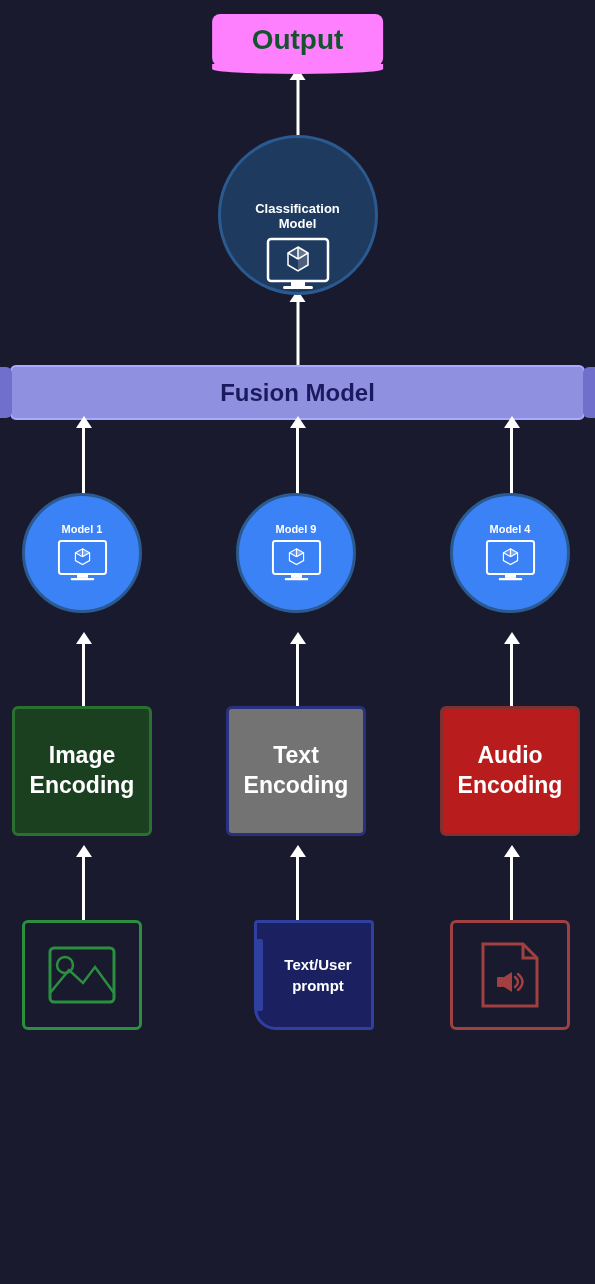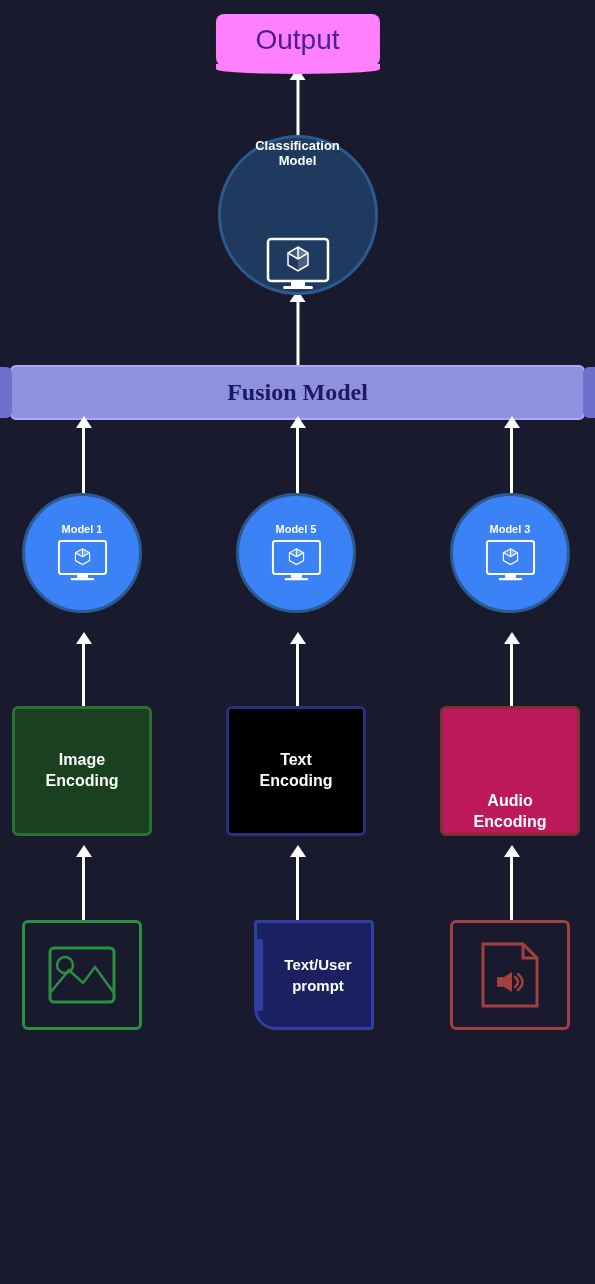--- a/index.html
+++ b/index.html
@@ -27,22 +27,22 @@
       top: 10px;
       left: 50%;
       transform: translateX(-50%);
       background: #ff80ff;
       border-radius: 8px;
       padding: 10px 40px;
       z-index: 10;
     }
     .output-box span {
       font-size: 28px;
-      font-weight: normal;
-      color: #4c1d95;
+      font-weight: bold;
+      color: #14532d;
     }
     
     .output-box::after {
       content: '';
       position: absolute;
       bottom: -8px;
       left: 0;
       width: 100%;
       height: 10px;
       background: #ff80ff;
@@ -74,21 +74,21 @@
     .classification-circle {
       position: absolute;
       width: 160px;
       height: 160px;
       border-radius: 50%;
       background: #1e3a5f;
       border: 3px solid #2a5a8f;
       display: flex;
       flex-direction: column;
       align-items: center;
-      justify-content: space-between;
+      justify-content: flex-end;
       left: 50%;
       transform: translateX(-50%);
       z-index: 5;
     }
     .classification-circle .label {
       color: white;
       font-size: 13px;
       font-weight: bold;
       text-align: center;
       margin-bottom: 6px;
@@ -104,21 +104,20 @@
       border-radius: 6px;
       display: flex;
       align-items: center;
       justify-content: center;
       border: 2px solid #aaaaff;
     }
     .fusion-bar span {
       font-size: 24px;
       font-weight: bold;
       color: #1a1a5e;
-      font-family: Liberation Serif, serif;
     }
     .fusion-bar .side-tab {
       position: absolute;
       width: 18px;
       height: 100%;
       background: #7070cc;
       border-radius: 6px;
     }
     .fusion-bar .side-tab-left { left: -18px; }
     .fusion-bar .side-tab-right { right: -18px; }
@@ -148,29 +147,29 @@
       position: absolute;
       width: 140px;
       height: 130px;
       border-radius: 6px;
       display: flex;
       align-items: center;
       justify-content: center;
       border: 3px solid;
     }
     .encoding-box span {
-      font-size: 16px;
+      font-size: 23px;
       font-weight: bold;
       color: white;
       text-align: center;
       line-height: 1.3;
     }
     .encoding-image { background: #1a4020; border-color: #2a7030; }
-    .encoding-text  { background: #000000; border-color: #2a3080; }
-    .encoding-audio { background: #be185d; border-color: #803030; align-items: flex-end; }
+    .encoding-text  { background: #737373; border-color: #2a3080; }
+    .encoding-audio { background: #b91c1c; border-color: #803030; }
 
     
     .input-icon-box {
       position: absolute;
       width: 120px;
       height: 110px;
       border-radius: 6px;
       border: 3px solid;
       display: flex;
       align-items: center;
@@ -260,38 +259,38 @@
         <line x1="0" y1="-10" x2="0" y2="0" stroke="white" stroke-width="1.5"></line>
         <line x1="9" y1="-5" x2="0" y2="0" stroke="white" stroke-width="1.5"></line>
         <line x1="-9" y1="-5" x2="0" y2="0" stroke="white" stroke-width="1.5"></line>
         <polygon points="0,-10 9,-5 0,0" fill="white" opacity="0.3"></polygon>
         <polygon points="0,-10 -9,-5 0,0" fill="white" opacity="0.15"></polygon>
       </g>
     </svg>
   </div>
 
   <div class="model-circle" style="top:493px; left:236px;">
-    <div class="model-label">Model 5</div>
+    <div class="model-label">Model 9</div>
     <svg width="55" height="44" viewBox="0 0 70 55">
       <rect x="5" y="2" width="60" height="42" rx="3" fill="none" stroke="white" stroke-width="2.5"></rect>
       <rect x="28" y="44" width="14" height="5" fill="white"></rect>
       <rect x="20" y="49" width="30" height="3" rx="1.5" fill="white"></rect>
       <g transform="translate(35,22)">
         <polygon points="0,-10 9,-5 9,5 0,10 -9,5 -9,-5" fill="none" stroke="white" stroke-width="1.5"></polygon>
         <line x1="0" y1="-10" x2="0" y2="0" stroke="white" stroke-width="1.5"></line>
         <line x1="9" y1="-5" x2="0" y2="0" stroke="white" stroke-width="1.5"></line>
         <line x1="-9" y1="-5" x2="0" y2="0" stroke="white" stroke-width="1.5"></line>
         <polygon points="0,-10 9,-5 0,0" fill="white" opacity="0.3"></polygon>
         <polygon points="0,-10 -9,-5 0,0" fill="white" opacity="0.15"></polygon>
       </g>
     </svg>
   </div>
 
   <div class="model-circle" style="top:493px; left:450px;">
-    <div class="model-label">Model 3</div>
+    <div class="model-label">Model 4</div>
     <svg width="55" height="44" viewBox="0 0 70 55">
       <rect x="5" y="2" width="60" height="42" rx="3" fill="none" stroke="white" stroke-width="2.5"></rect>
       <rect x="28" y="44" width="14" height="5" fill="white"></rect>
       <rect x="20" y="49" width="30" height="3" rx="1.5" fill="white"></rect>
       <g transform="translate(35,22)">
         <polygon points="0,-10 9,-5 9,5 0,10 -9,5 -9,-5" fill="none" stroke="white" stroke-width="1.5"></polygon>
         <line x1="0" y1="-10" x2="0" y2="0" stroke="white" stroke-width="1.5"></line>
         <line x1="9" y1="-5" x2="0" y2="0" stroke="white" stroke-width="1.5"></line>
         <line x1="-9" y1="-5" x2="0" y2="0" stroke="white" stroke-width="1.5"></line>
         <polygon points="0,-10 9,-5 0,0" fill="white" opacity="0.3"></polygon>

